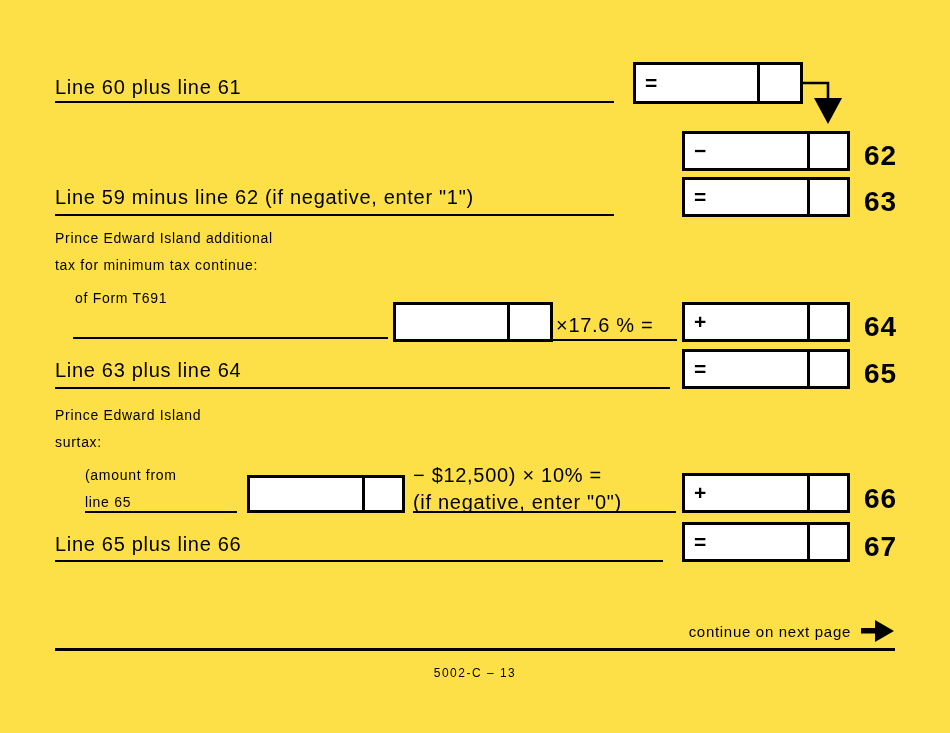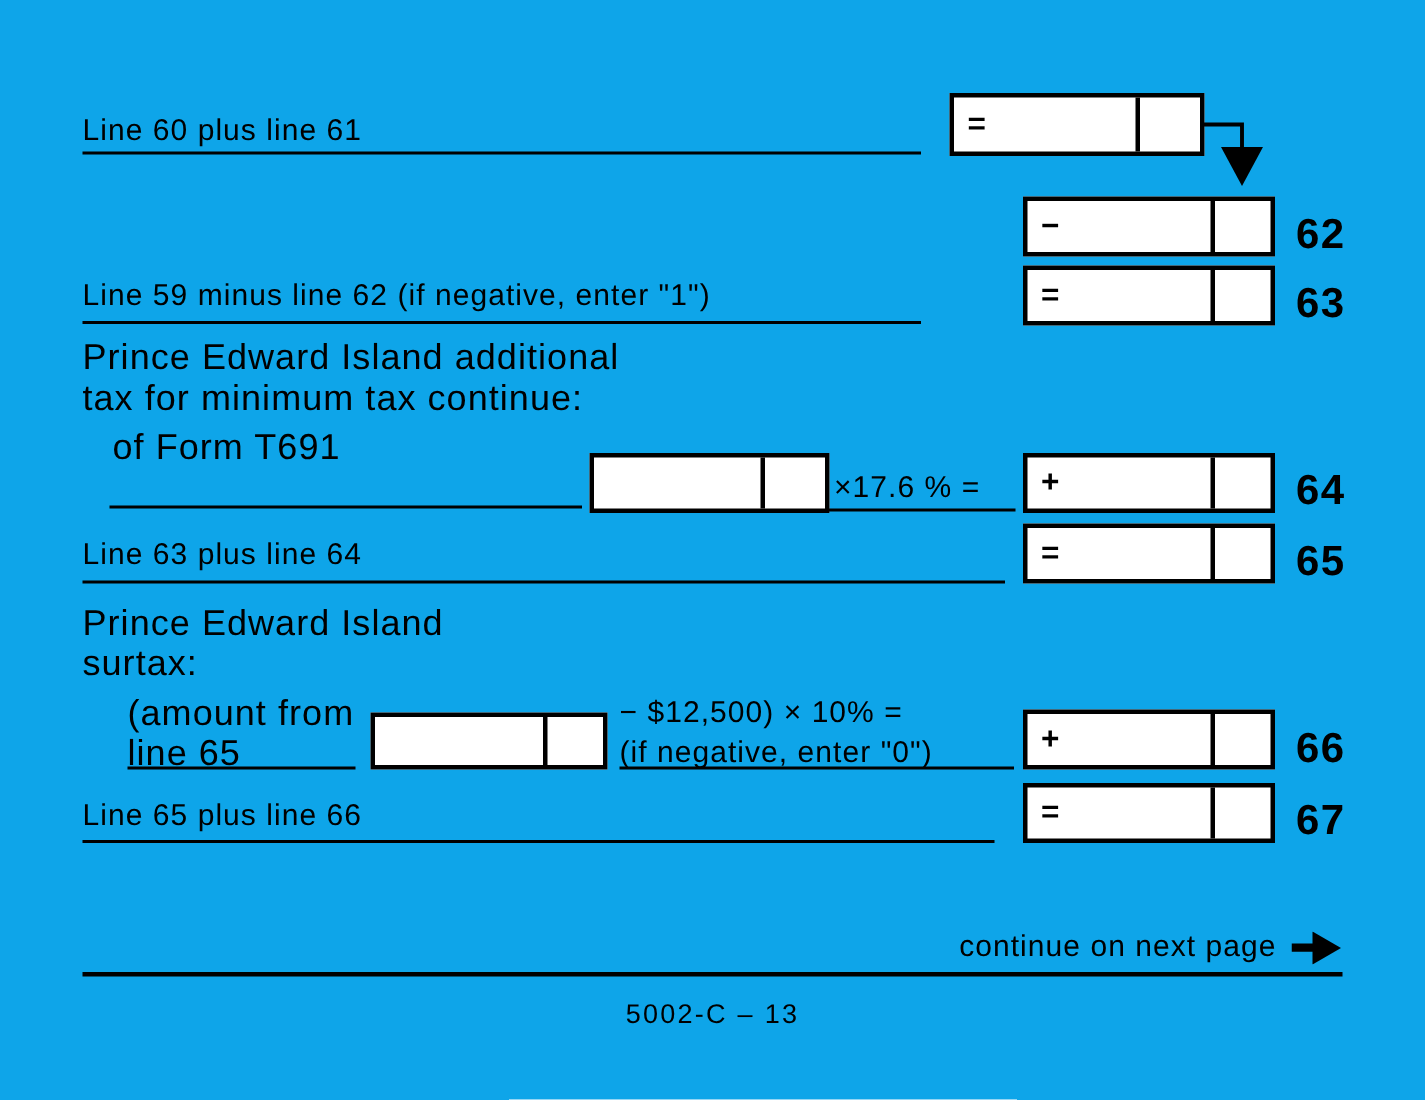--- a/index.html
+++ b/index.html
@@ -1,32 +1,32 @@
 <!DOCTYPE html>
 <html><head>
 <meta charset="utf-8">
 <style>
   html,body{margin:0;padding:0;background:#fff;}
   .page{
     position:relative;
     width:950px;height:733px;
-    background:#0ea5e9;color:#000;
+    background:#fde047;color:#000;
     font-family:"Liberation Sans", sans-serif;
     overflow:hidden;
   }
   .txt{
     position:absolute;
     font-size:20px;
     letter-spacing:0.7px;
     white-space:nowrap;
     line-height:22px;
   }
   .txtblock{
     position:absolute;
-    font-size:24px;
+    font-size:14px;
     letter-spacing:0.7px;
     line-height:27px;
     white-space:nowrap;
   }
   .rule{
     position:absolute;
     height:2px;
     background:#000;
   }
   .rule-thick{
@@ -69,27 +69,27 @@
     font-size:20px;
     letter-spacing:0.7px;
     line-height:27px;
     text-align:left;
     white-space:nowrap;
   }
   .continue-row{
     position:absolute;
     top:620px;right:55px;
     display:flex;align-items:center;gap:10px;
-    font-size:20px;letter-spacing:0.7px;
+    font-size:15px;letter-spacing:0.7px;
   }
   .form-code{
     position:absolute;
     top:666px;left:0;width:950px;
     text-align:center;
-    font-size:18px;letter-spacing:1.5px;
+    font-size:12px;letter-spacing:1.5px;
   }
 </style>
 </head>
 <body>
 
 <div class="page">
 
   <div class="txt" style="left:55px;top:76px">Line 60 plus line 61</div>
   <div class="rule" style="left:55px;top:101px;width:559px"></div>
   <div class="amtbox" style="left:633px;top:62px;width:170px;height:42px">

